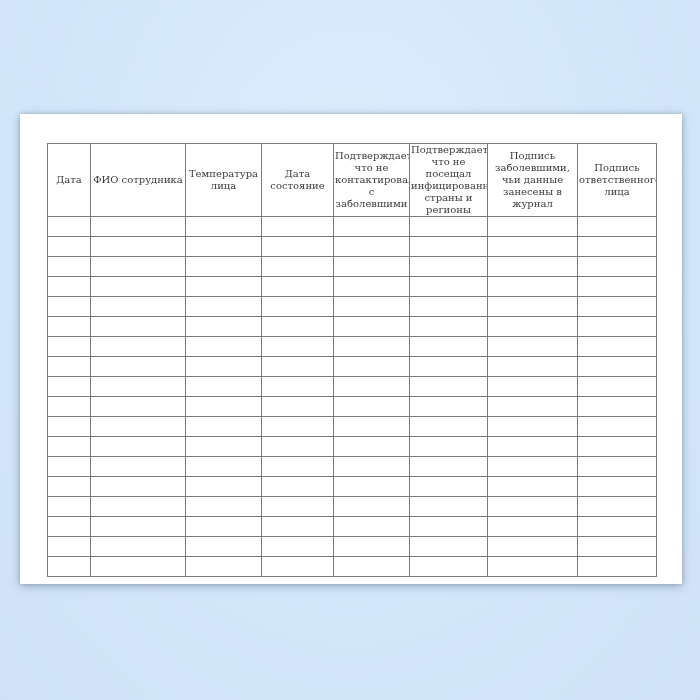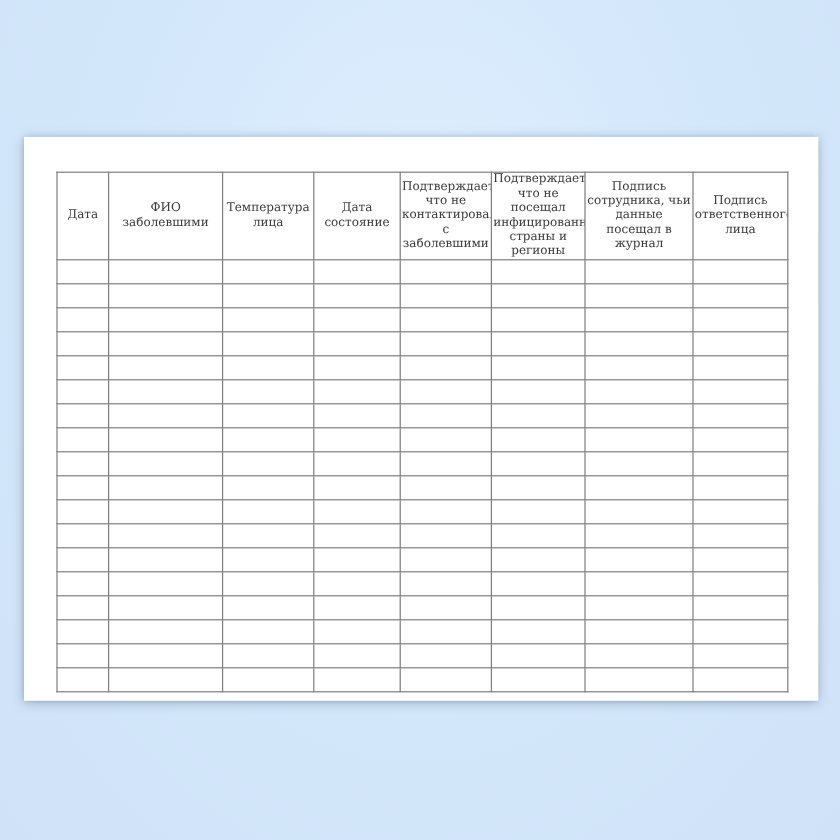--- a/index.html
+++ b/index.html
@@ -72,26 +72,26 @@
           <col>
           <col>
           <col>
           <col>
           <col>
           <col>
       </colgroup>
       <thead>
         <tr>
           <th>Дата</th>
-          <th>ФИО заболевшими</th>
+          <th>ФИО сотрудника</th>
           <th>Температура лица</th>
           <th>Дата состояние</th>
           <th>Подтверждает, что не контактировал с заболевшими</th>
           <th>Подтверждает, что не посещал инфицированные страны и регионы</th>
-          <th>Подпись сотрудника, чьи данные посещал в журнал</th>
+          <th>Подпись заболевшими, чьи данные занесены в журнал</th>
           <th>Подпись ответственного лица</th>
         </tr>
       </thead>
       <tbody>
           <tr>
             <td></td>
             <td></td>
             <td></td>
             <td></td>
             <td></td>

